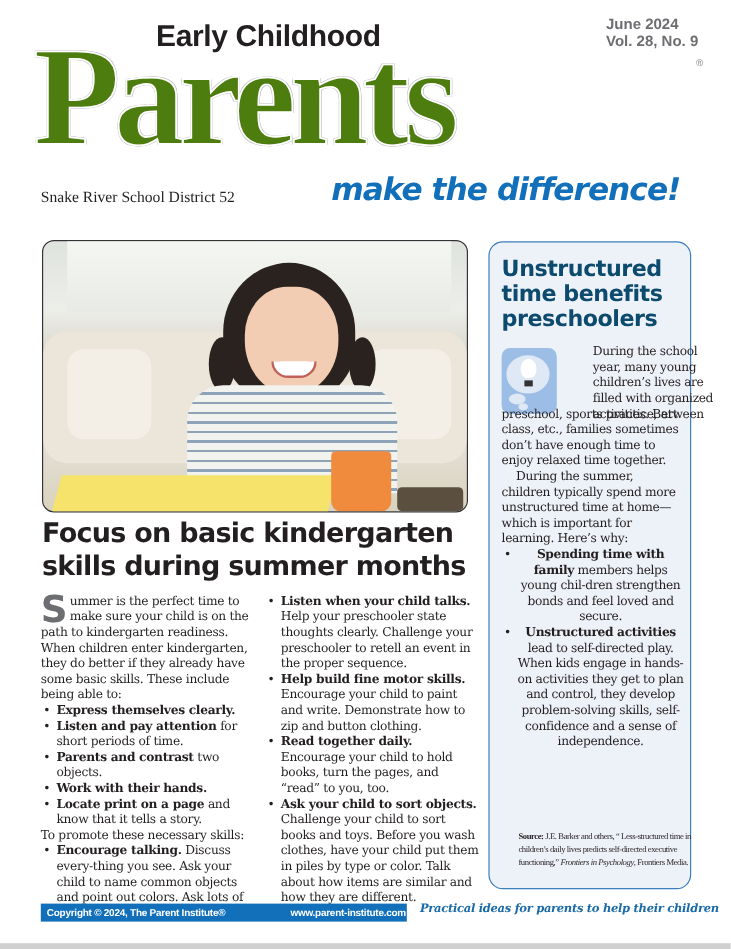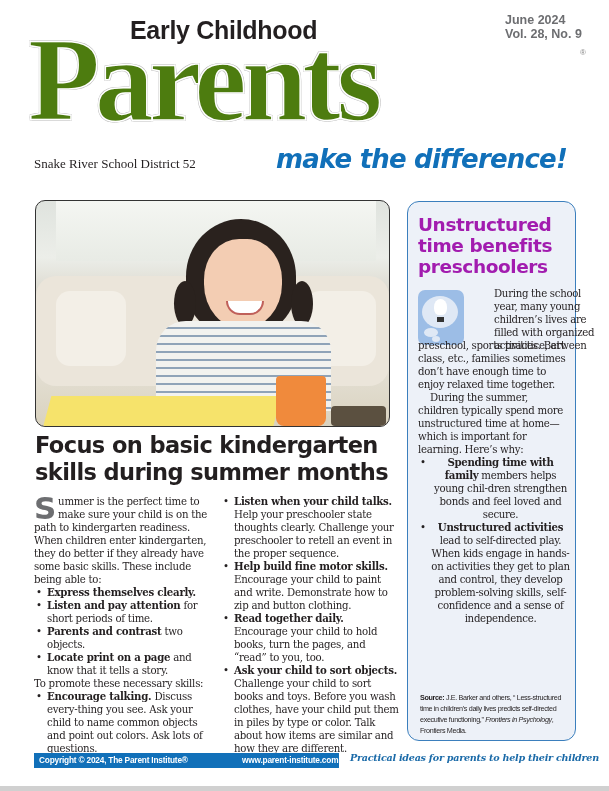--- a/index.html
+++ b/index.html
@@ -40,36 +40,36 @@
   .col2 { left:221px; top:495px; width:178px; }
   .col p { margin:0; }
   .col ul { margin:0; padding:0; list-style:none; }
   .col li { position:relative; padding-left:13px; }
   .col li::before { content:"•"; position:absolute; left:2px; top:0; }
   .col b { font-weight:bold; }
   .dropcap { float:left; font-family:"DejaVu Sans", sans-serif; font-weight:bold; font-size:31px; line-height:26px; color:#6d6e71; margin:0 2px -2px 0; }
 
   
   .sidebar { left:407px; top:201px; width:167px; height:538px; border:1.5px solid #3b7fbd; border-radius:12px; background:#edf1f8; }
-  .sb-title { left:418px; top:214px; width:160px; font-family:"DejaVu Sans", sans-serif; font-weight:bold; font-size:18.5px; line-height:21px; color:#a21caf; letter-spacing:-0.4px; }
+  .sb-title { left:418px; top:214px; width:160px; font-family:"DejaVu Sans", sans-serif; font-weight:bold; font-size:18.5px; line-height:21px; color:#0c4a6e; letter-spacing:-0.4px; }
   .sb-icon { left:418px; top:290px; width:46px; height:55px; background:#9cbde6; border-radius:7px; overflow:hidden; }
   .sb-icon .cloud { position:absolute; left:4px; top:6px; width:36px; height:32px; background:#dfe8f5; border-radius:50%; }
   .sb-icon .c2 { position:absolute; left:6px; top:38px; width:14px; height:9px; background:#dfe8f5; border-radius:50%; }
   .sb-icon .c3 { position:absolute; left:14px; top:46px; width:8px; height:6px; background:#dfe8f5; border-radius:50%; }
   .sb-icon .bulb { position:absolute; left:16px; top:9px; width:13px; height:16px; background:#fff; border-radius:50% 50% 40% 40%; }
   .sb-icon .base { position:absolute; left:19px; top:27px; width:7px; height:5px; background:#333; }
   .sb-text { font-family:"DejaVu Serif", serif; font-size:10.2px; line-height:13px; color:#231f20; letter-spacing:-0.3px; }
   .sb-intro { left:494px; top:287px; width:104px; }
   .sb-body { left:418px; top:339px; width:152px; }
   .sb-body p { margin:0; }
   .sb-body .indent { text-indent:12px; }
   .sb-body ul { margin:0; padding:0; list-style:none;text-align:center; }
   .sb-body li { position:relative; padding-left:13px; }
   .sb-body li::before { content:"•"; position:absolute; left:2px; }
-  .sb-source { left:420px; top:692px; width:154px; font-family:Liberation Sans, sans-serif; font-size:7.2px; line-height:11px; color:#231f20; letter-spacing:-0.35px; }
+  .sb-source { left:432px; top:692px; width:154px; font-family:Liberation Serif, serif; font-size:7.2px; line-height:11px; color:#231f20; letter-spacing:-0.35px; }
   .sb-source b { font-weight:bold; }
   .sb-source i { font-style:italic; }
 
   
   .footer-bar { left:34px; top:753px; width:305px; height:15px; background:#1170b9; }
   .footer-copy { left:39px; top:755px; font-family:"Liberation Sans", sans-serif; font-weight:bold; font-size:8.3px; color:#ffffff; letter-spacing:-0.2px; }
   .footer-url { left:242px; top:755px; font-family:"Liberation Sans", sans-serif; font-weight:bold; font-size:8.3px; color:#ffffff; letter-spacing:-0.2px; }
   .footer-tag { left:350px; top:752px; font-family:"DejaVu Serif", serif; font-weight:bold; font-style:italic; font-size:9.6px; color:#1a6aa8; letter-spacing:-0.25px; }
   .bottom-rule { left:0; top:786px; width:609px; height:5px; background:#d0d0d0; }
 </style>
@@ -103,20 +103,21 @@
 </div>
 
 <div class="abs headline">Focus on basic kindergarten skills during summer months</div>
 
 <div class="abs col col1">
   <p><span class="dropcap">S</span><span>ummer is the perfect time to make sure your child is on the path to kindergarten readiness. When children enter kindergarten, they do better if they already have some basic skills. These include being able to:</span></p>
   <ul>
     <li><b>Express themselves clearly.</b><span></span></li>
     <li><b>Listen and pay attention</b><span> for short periods of time.</span></li>
     <li><b>Parents and contrast</b><span> two objects.</span></li>
+    <li><b>Work with their hands.</b><span></span></li>
     <li><b>Locate print on a page</b><span> and know that it tells a story.</span></li>
   </ul>
   <p>To promote these necessary skills:</p>
   <ul>
     <li><b>Encourage talking.</b><span> Discuss every-thing you see. Ask your child to name common objects and point out colors. Ask lots of questions.</span></li>
   </ul>
 </div>
 
 <div class="abs col col2">
   <ul>

